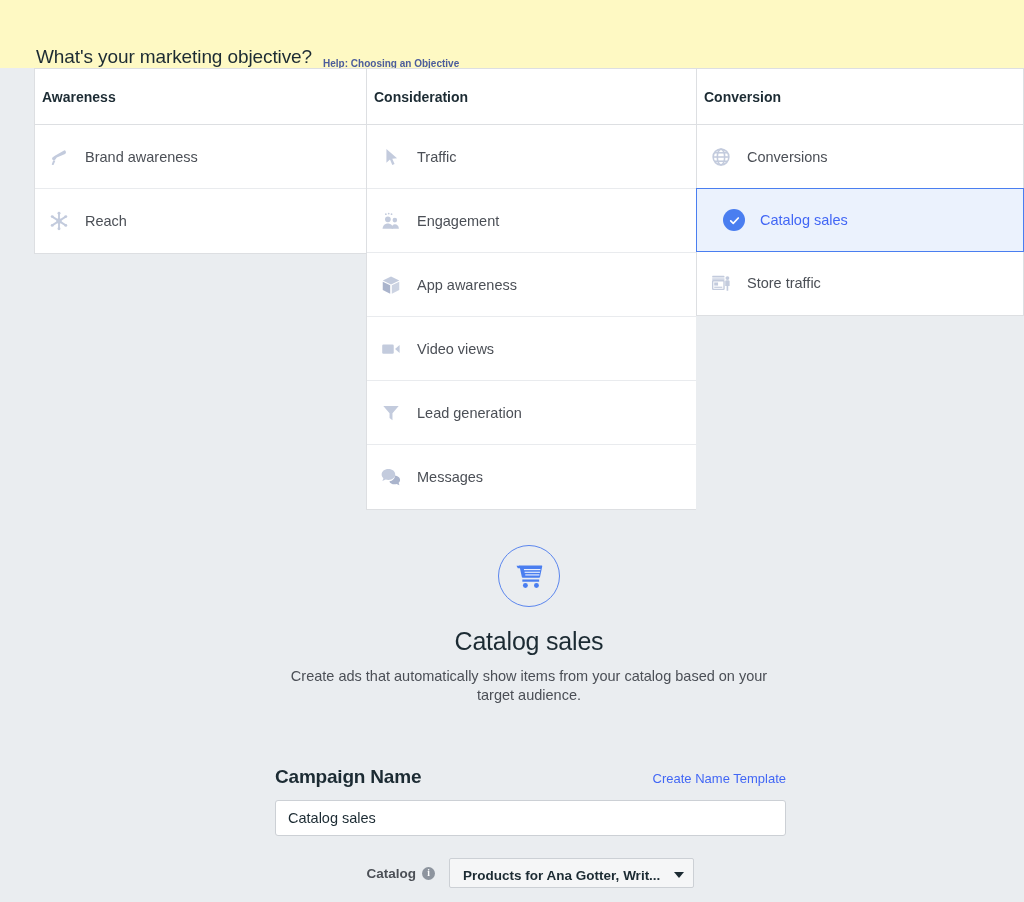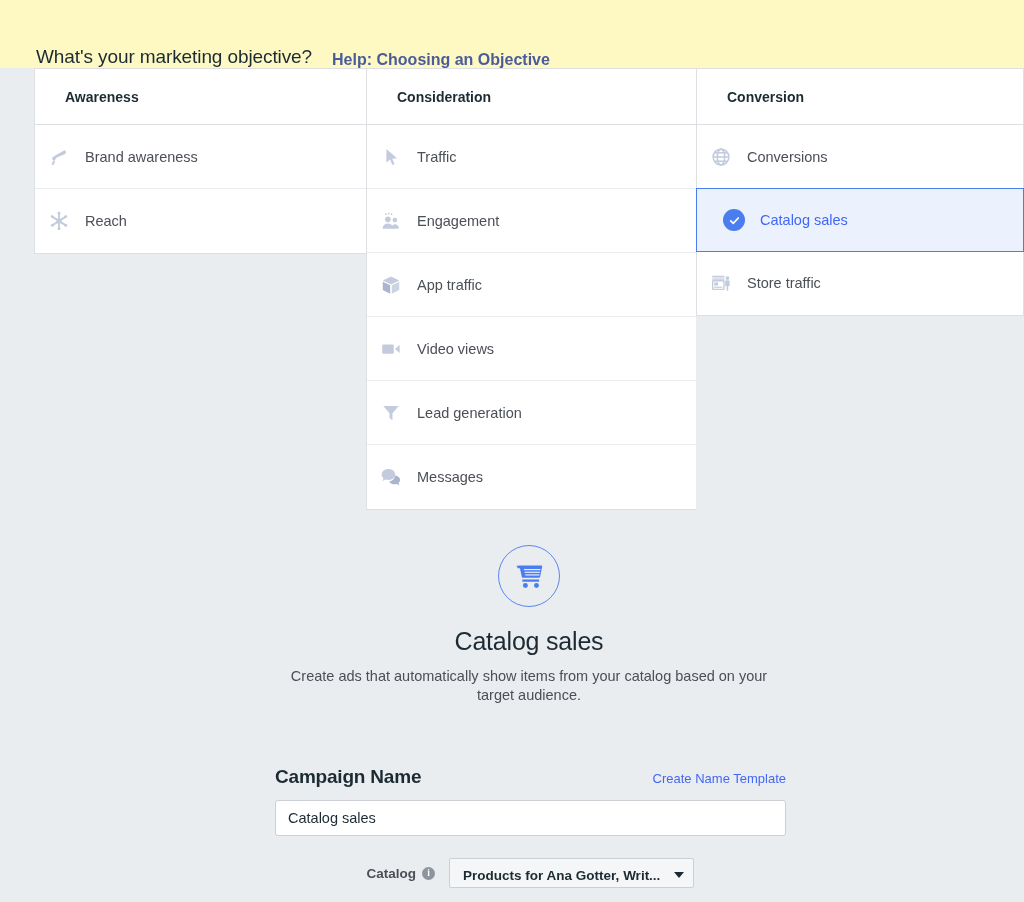--- a/index.html
+++ b/index.html
@@ -29,22 +29,22 @@
     box-sizing: border-box;
     padding-left: 36px;
   }
   .page-title {
     font-size: 19px;
     font-weight: 400;
     color: #1c2b33;
     letter-spacing: -0.1px;
   }
   .help-link {
-    margin-left: 20px;
-    font-size: 16px;
+    margin-left: 11px;
+    font-size: 10px;
     font-weight: 700;
     color: #4b5c9c;
     text-decoration: none;
     cursor: pointer;
     position: relative;
     top: 1px;
   }
 
   
   .objective-grid {
@@ -65,21 +65,21 @@
   .obj-col.col-consideration { width: 330px; }
   .obj-col.col-conversion {
     width: 328px;
     border-right: 1px solid #dddfe2;
   }
 
   .col-head {
     height: 56px;
     display: flex;
     align-items: center;
-    padding-left: 30px;
+    padding-left: 7px;
     font-size: 14px;
     font-weight: 700;
     color: #1c2b33;
     border-bottom: 1px solid #dddfe2;
     box-sizing: border-box;
   }
 
   .obj-row {
     height: 64px;
     display: flex;
@@ -334,21 +334,21 @@
     </div>
 
     <div class="obj-row">
       <span class="icon-wrap">
         <svg width="22" height="22" viewBox="0 0 24 24">
           <path d="M12 2.6 L21 7 L12 11.4 L3 7 Z" fill="#c3cbdd"></path>
           <path d="M3 8.4 L11.1 12.4 L11.1 21.6 L3 17.4 Z" fill="#aab4cc"></path>
           <path d="M21 8.4 L12.9 12.4 L12.9 21.6 L21 17.4 Z" fill="#ccd3e2"></path>
         </svg>
       </span>
-      <span class="obj-label">App traffic</span>
+      <span class="obj-label">App awareness</span>
     </div>
 
     <div class="obj-row">
       <span class="icon-wrap">
         <svg width="22" height="22" viewBox="0 0 24 24">
           <rect x="2.4" y="7" width="12.6" height="10.2" rx="1.4" fill="#c3cbdd"></rect>
           <path d="M16.4 12 L21.4 7.6 L21.4 16.4 Z" fill="#c3cbdd"></path>
         </svg>
       </span>
       <span class="obj-label">Video views</span>

